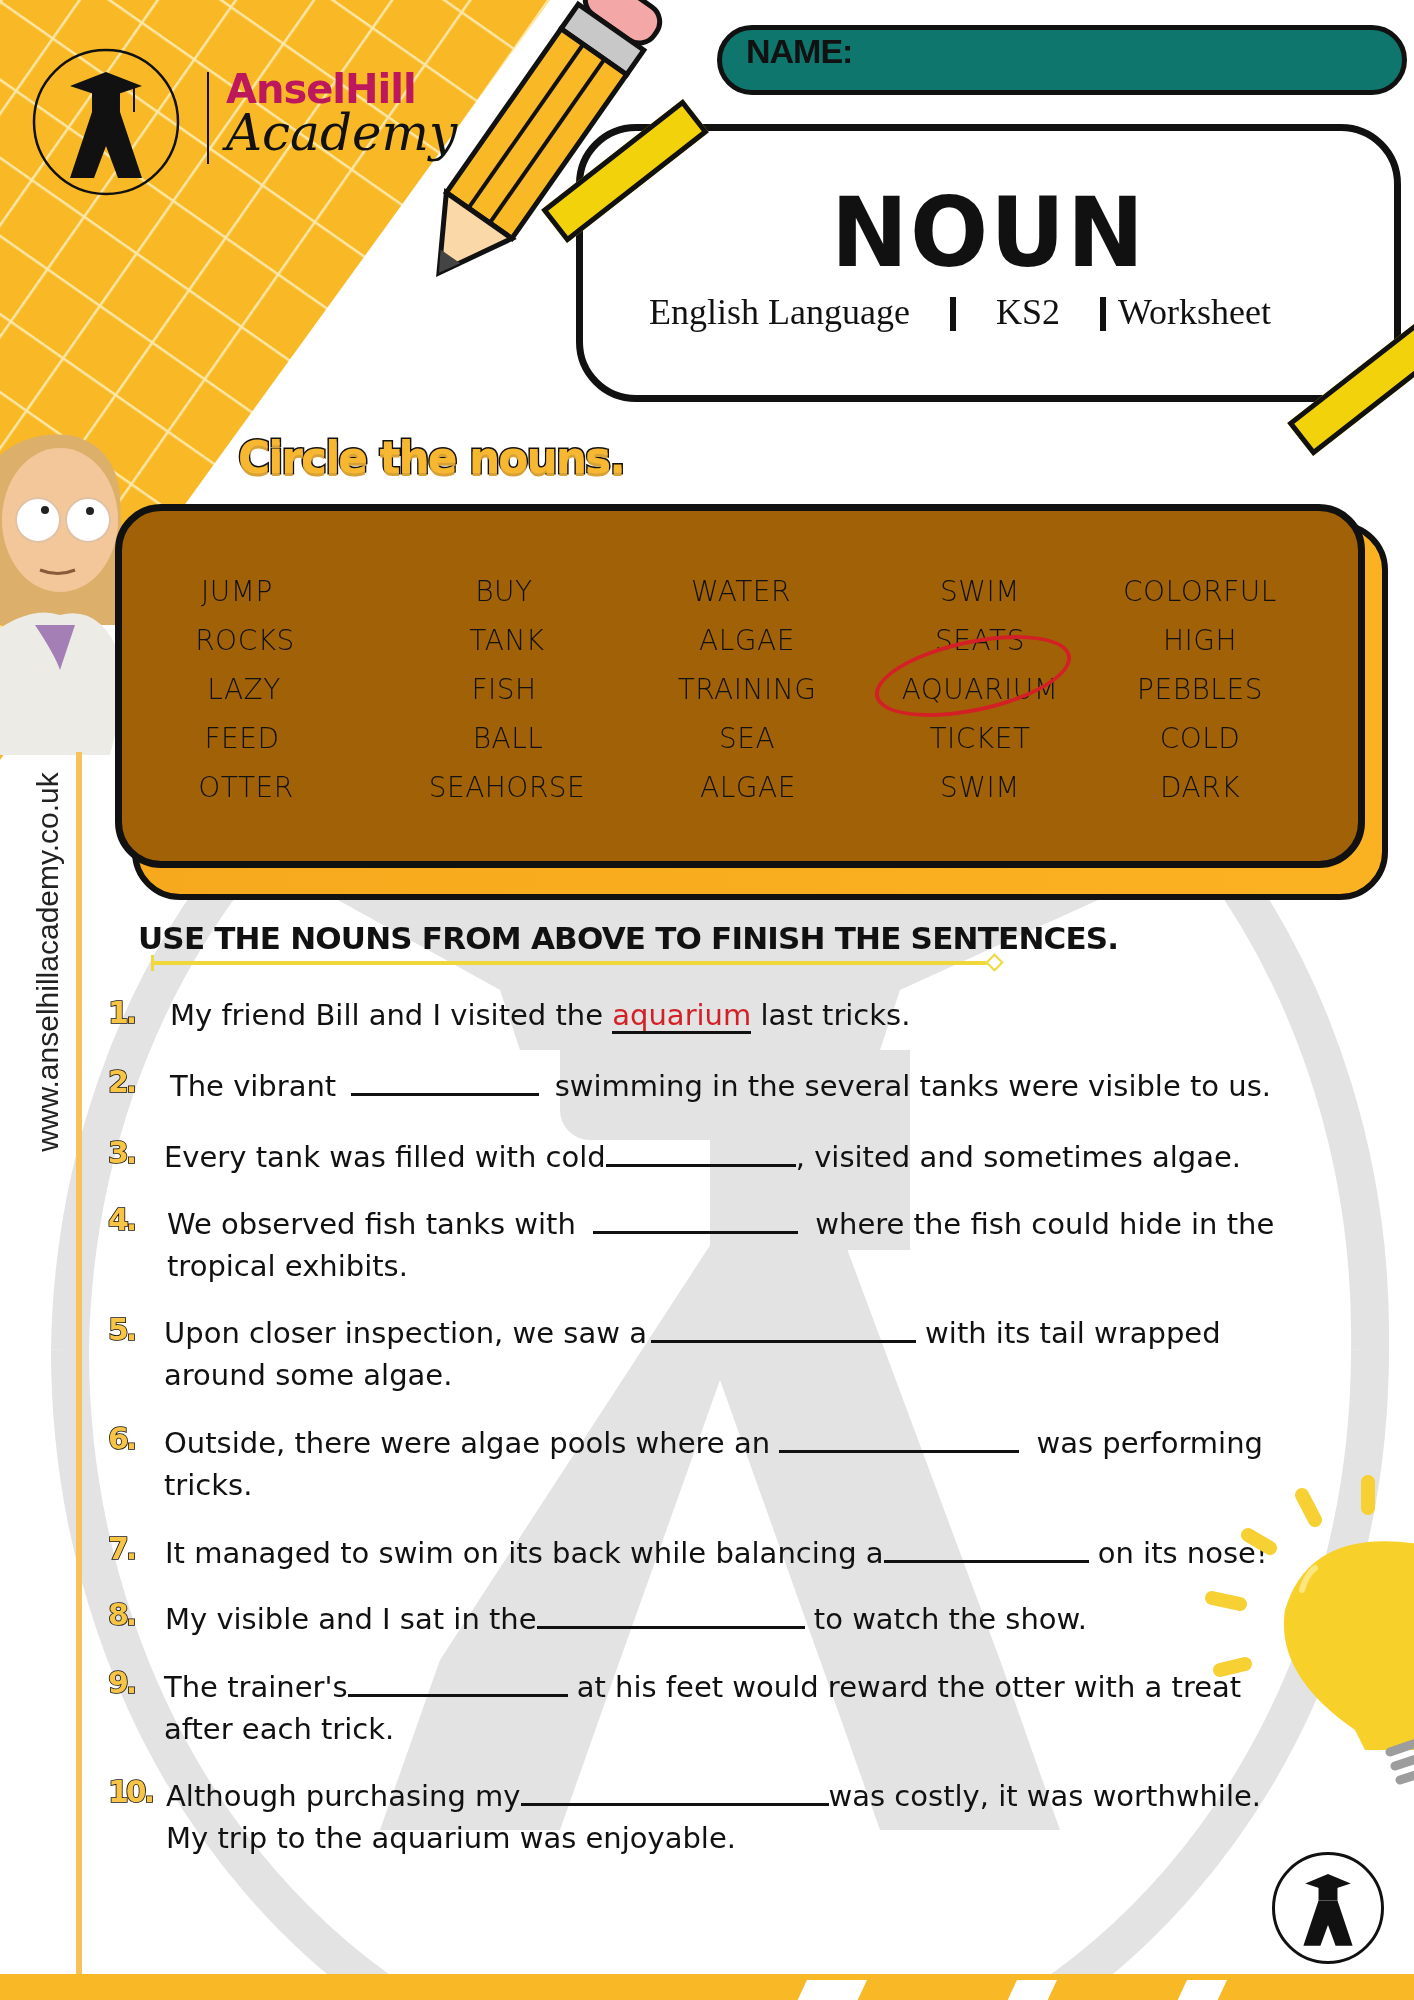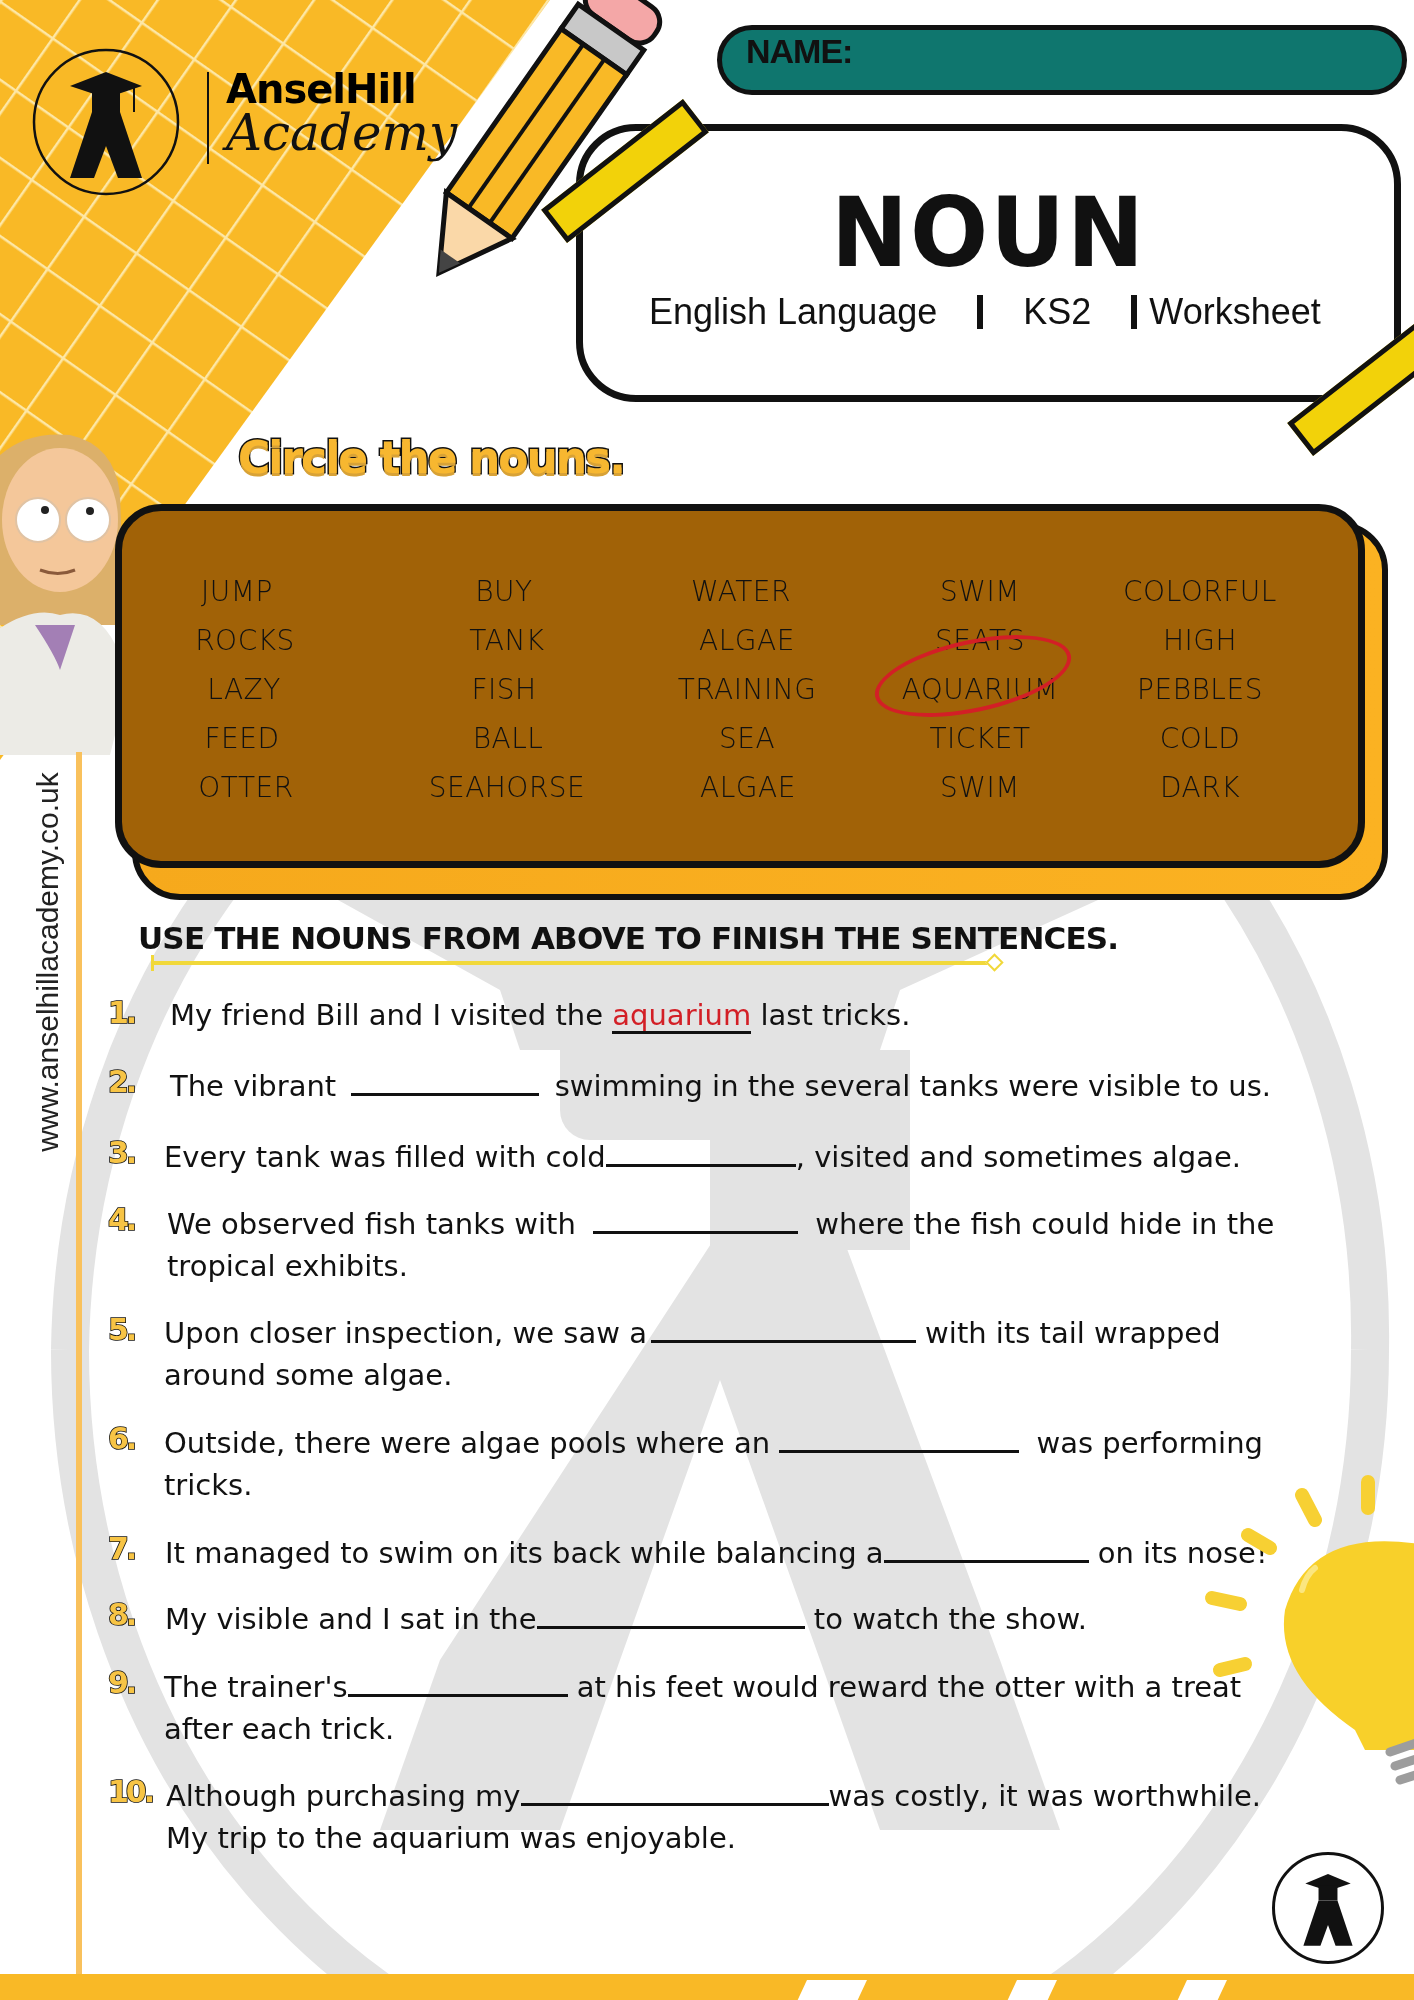--- a/index.html
+++ b/index.html
@@ -6,32 +6,32 @@
   body { width: 1414px; height: 2000px; position: relative; overflow: hidden; background: #ffffff; font-family: "Liberation Sans", sans-serif; color: #111; }
   .abs { position: absolute; }
 
   
   #corner { left: 0; top: 0; width: 1414px; height: 2000px; pointer-events: none; }
 
   
   #watermark { left: 0; top: 0; width: 1414px; height: 2000px; pointer-events: none; }
 
   
-  .logo-text-1 { left: 226px; top: 66px; font-family: "DejaVu Sans", sans-serif; font-weight: 900; font-size: 40px; letter-spacing: -1px; color: #000000; }
+  .logo-text-1 { left: 226px; top: 66px; font-family: "DejaVu Sans", sans-serif; font-weight: 900; font-size: 40px; letter-spacing: -1px; color: #be185d; }
   .logo-text-2 { left: 226px; top: 104px; font-family: "DejaVu Serif", serif; font-style: italic; font-size: 50px; color: #111; }
   .logo-divider { left: 207px; top: 72px; width: 2px; height: 92px; background: #111; }
 
   
   .name-box { left: 717px; top: 25px; width: 690px; height: 70px; border: 5px solid #111; border-radius: 36px; box-sizing: border-box; background: #0f766e; }
   .name-label { position: absolute; left: 24px; top: 2px; font-family: "Liberation Sans", sans-serif; font-weight: 700; font-size: 34px; letter-spacing: -1px; }
 
   
   .title-box { left: 576px; top: 124px; width: 825px; height: 278px; border: 7px solid #111; border-radius: 60px; box-sizing: border-box; background: #fff; }
   .title-main { position: absolute; left: 0; right: 0; top: 48px; text-align: center; font-family: "DejaVu Sans", sans-serif; font-weight: 900; font-size: 92px; letter-spacing: 2px; transform: scaleY(1.05); }
-  .subtitle { position: absolute; left: 66px; top: 160px; font-family: Liberation Sans, sans-serif; font-size: 36px; color: #111; white-space: nowrap; }
+  .subtitle { position: absolute; left: 66px; top: 160px; font-family: Liberation Serif, serif; font-size: 36px; color: #111; white-space: nowrap; }
   .subtitle span { display: inline-block; }
   .sep { display: inline-block; width: 6px; height: 34px; background: #111; vertical-align: middle; margin: 0 40px; position: relative; top: -2px; }
 
   .tape { background: #f2d20a; border: 5px solid #111; box-sizing: border-box; }
 
   
   .circle-title { left: 238px; top: 432px; font-family: "DejaVu Sans", sans-serif; font-weight: 900; font-size: 44px; letter-spacing: -2px; color: #f7b730;
     -webkit-text-stroke: 3px #111; paint-order: stroke fill; text-shadow: 0 3px 0 #d8a236; }
 
   

